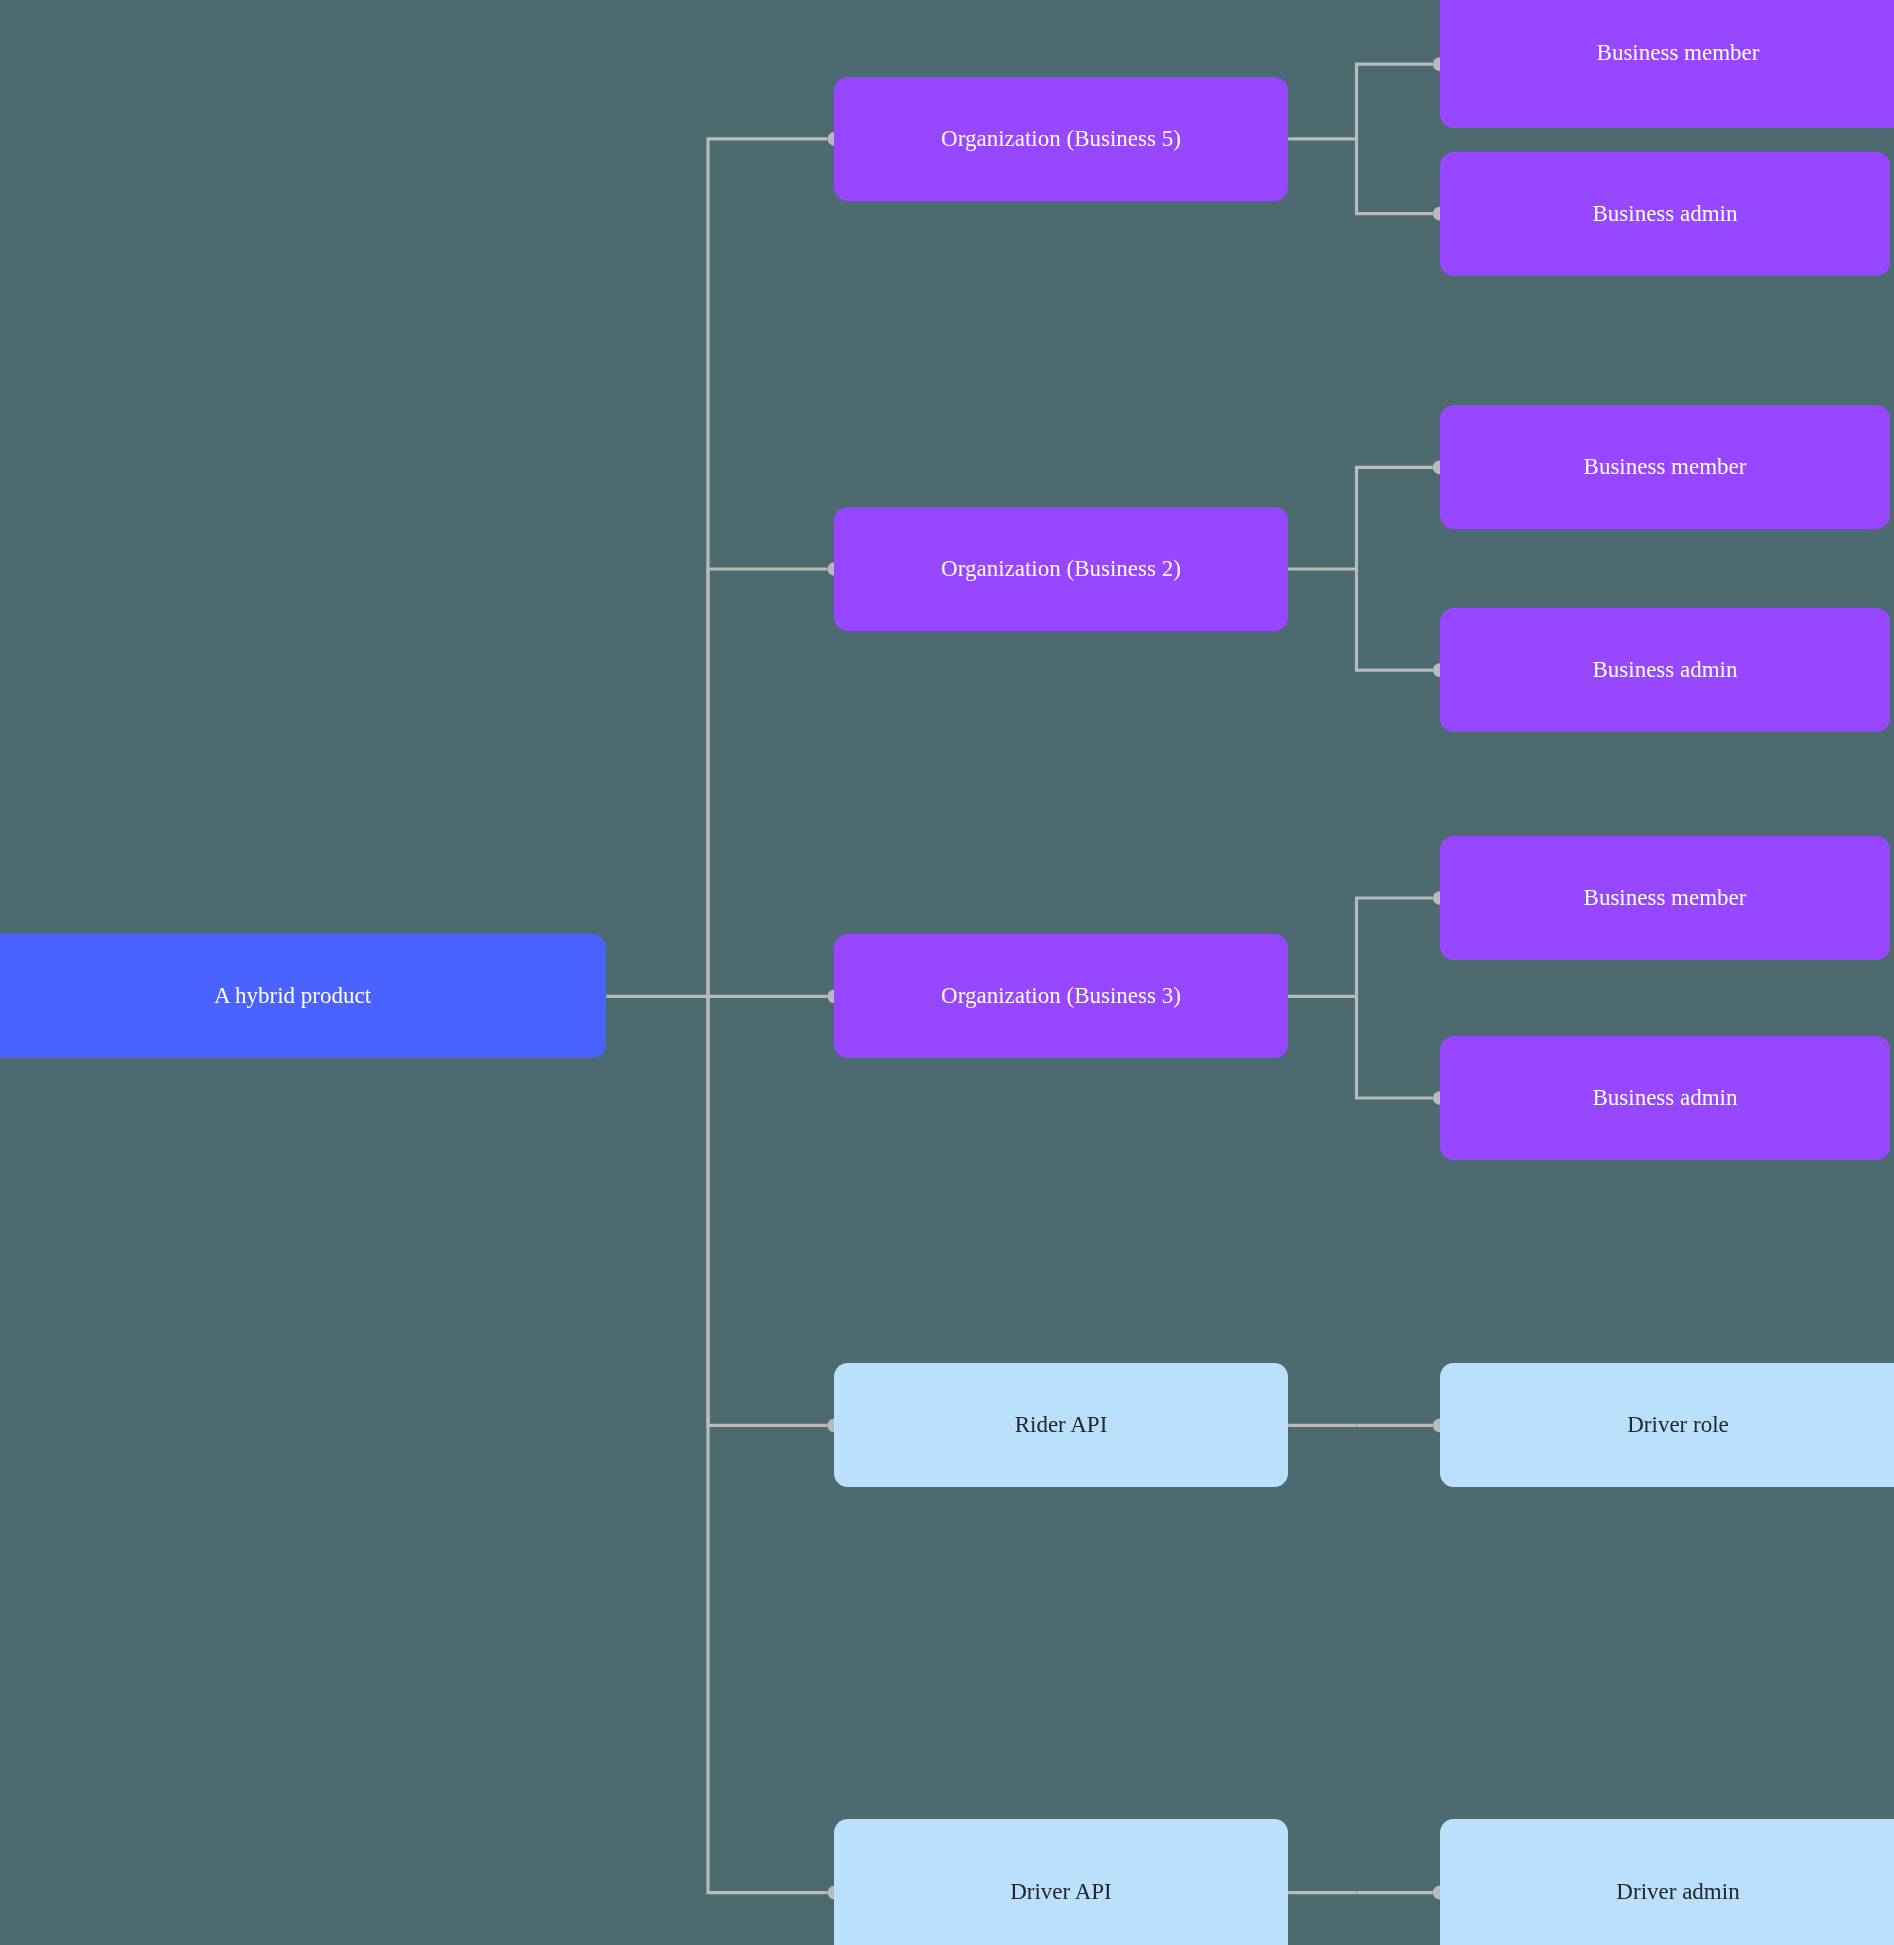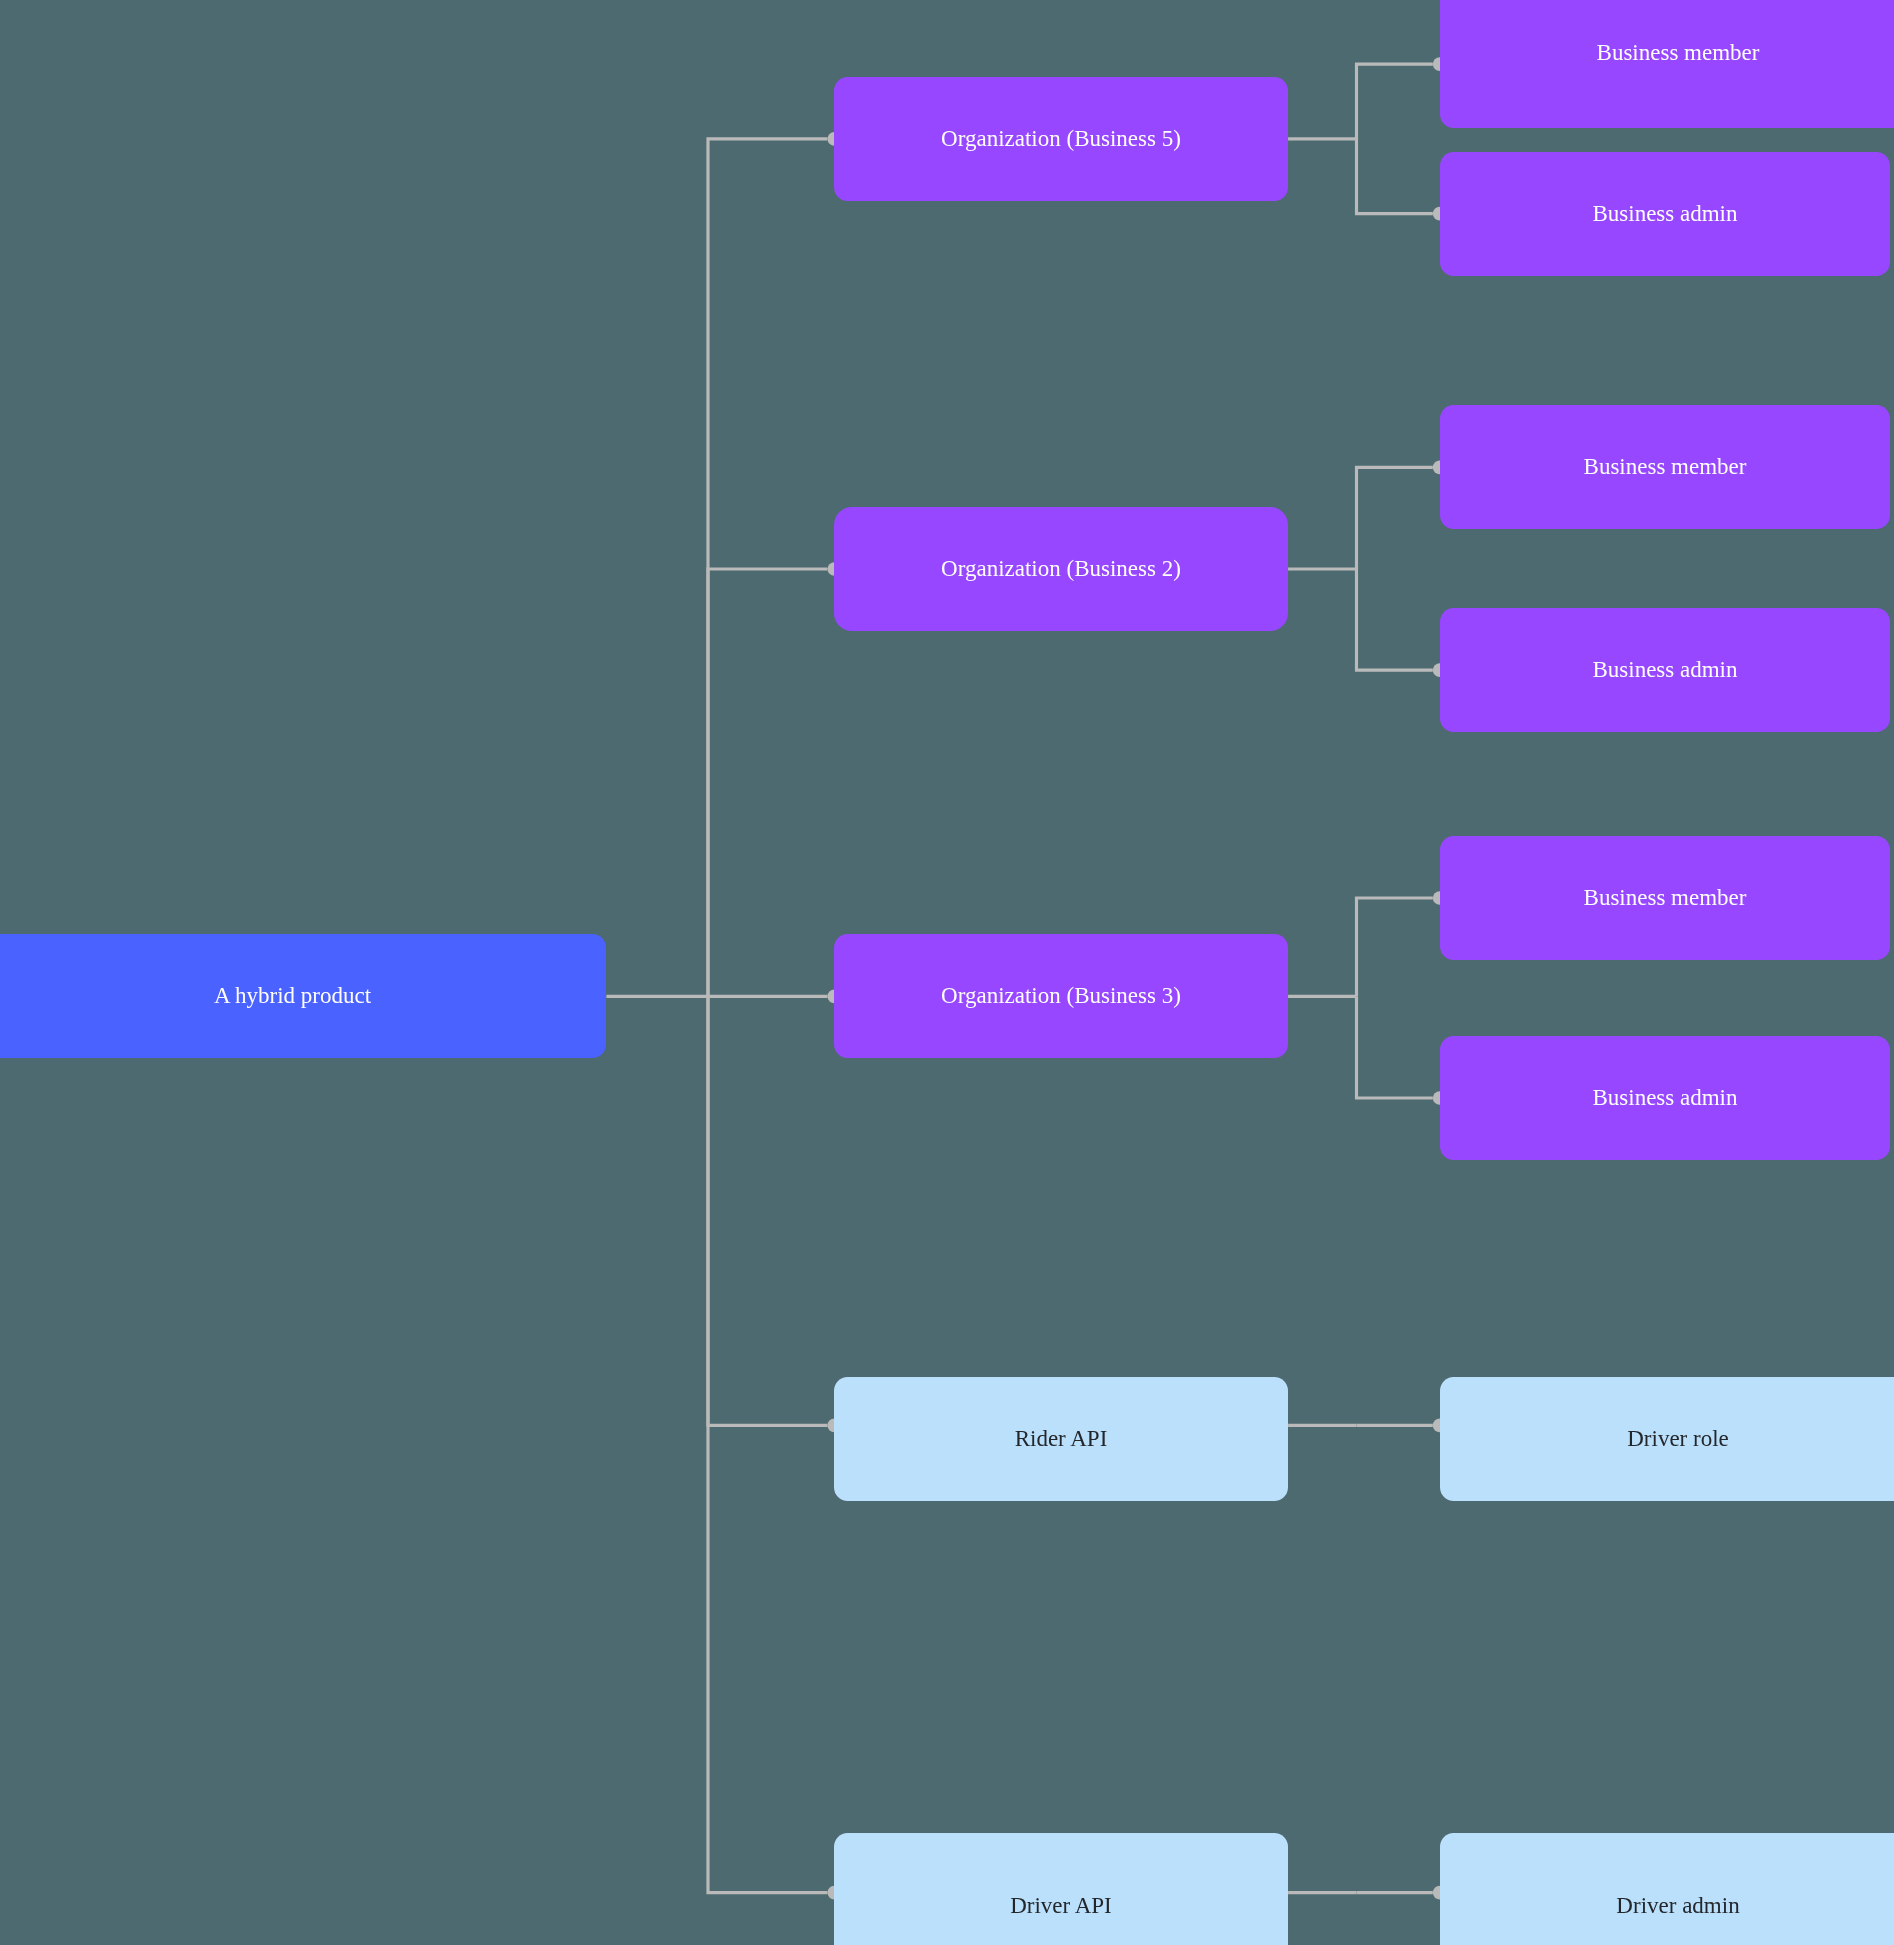--- a/index.html
+++ b/index.html
@@ -49,21 +49,20 @@
   }
   .n-purple {
     background: #9747ff;
     color: #ffffff;
     font-size: 23px;
   }
   .n-lightblue {
     background: #bbe0fc;
     color: #23272b;
     font-size: 23px;
-    margin-top: 14px;
   }
 </style>
 </head>
 <body>
 
 <div id="canvas">
 
   <svg id="edge-layer" viewBox="0 0 3600 3696" width="1895" height="1946" xmlns="http://www.w3.org/2000/svg">
       <path d="M 1152 1892.5 L 1345 1892.5" fill="none" stroke="#bababa" stroke-width="6" stroke-linecap="butt"></path>
       <path d="M 1345 1892.5 L 1345 1892.5 Q 1345 1892.5 1345 1892.5 L 1345 263.5 Q 1345 263.5 1345 263.5 L 1572 263.5" fill="none" stroke="#bababa" stroke-width="6" stroke-linecap="butt"></path>
@@ -100,21 +99,21 @@
     </svg>
 
   <div class="node n-root" style="left:-21px; top:934px; width:627px; height:124px;">
     <span class="node-label">A hybrid product</span>
   </div>
 
   <div class="node n-purple" style="left:834px; top:77px; width:454px; height:124px;">
     <span class="node-label">Organization (Business 5)</span>
   </div>
 
-  <div class="node n-purple" style="left:834px; top:507px; width:454px; height:124px;border-radius:18px;">
+  <div class="node n-purple" style="left:834px; top:507px; width:454px; height:124px;">
     <span class="node-label">Organization (Business 2)</span>
   </div>
 
   <div class="node n-purple" style="left:834px; top:934px; width:454px; height:124px;align-items:center;">
     <span class="node-label">Organization (Business 3)</span>
   </div>
 
   <div class="node n-lightblue" style="left:834px; top:1363px; width:454px; height:124px;">
     <span class="node-label">Rider API</span>
   </div>

